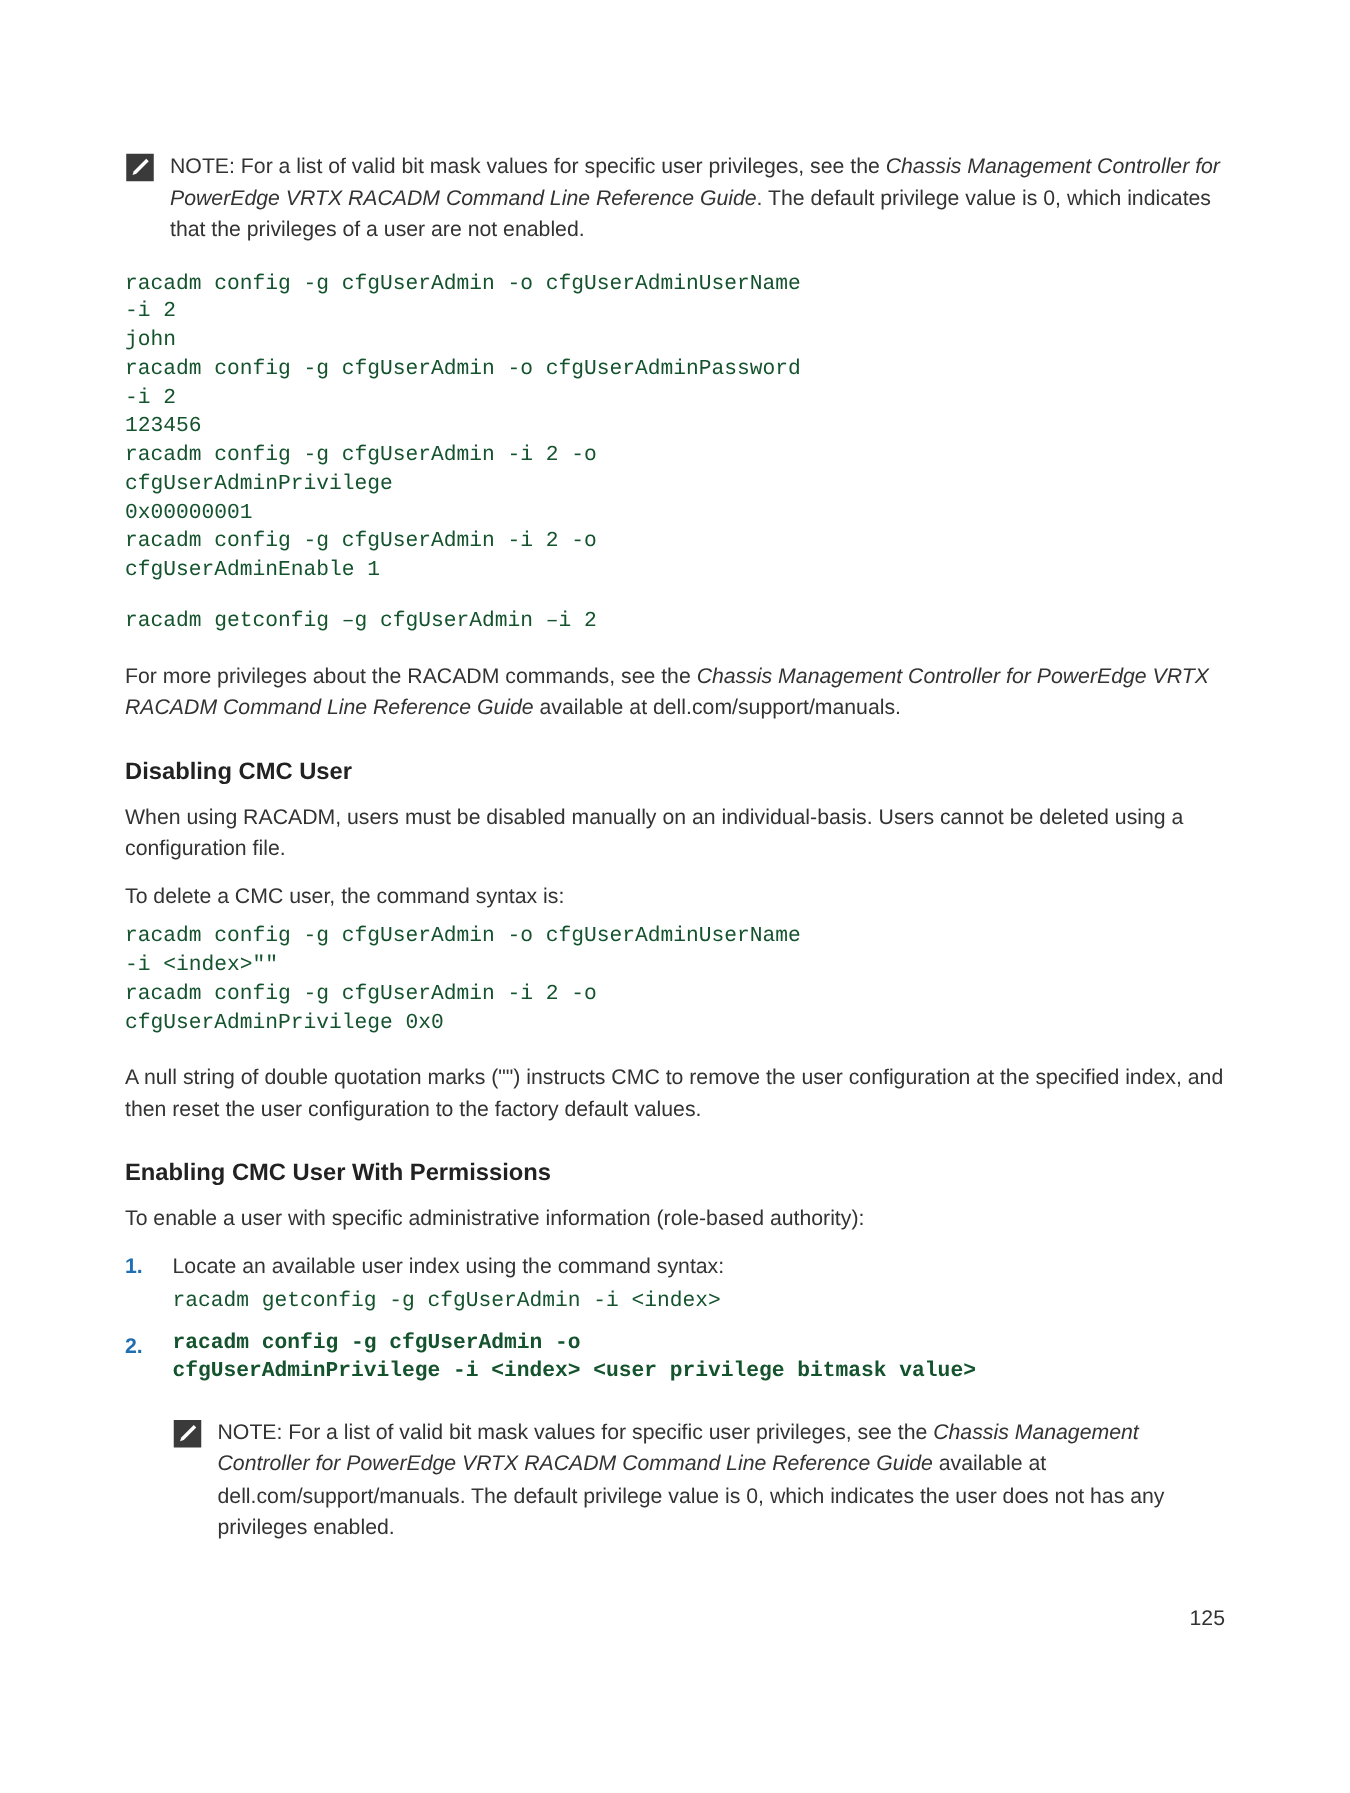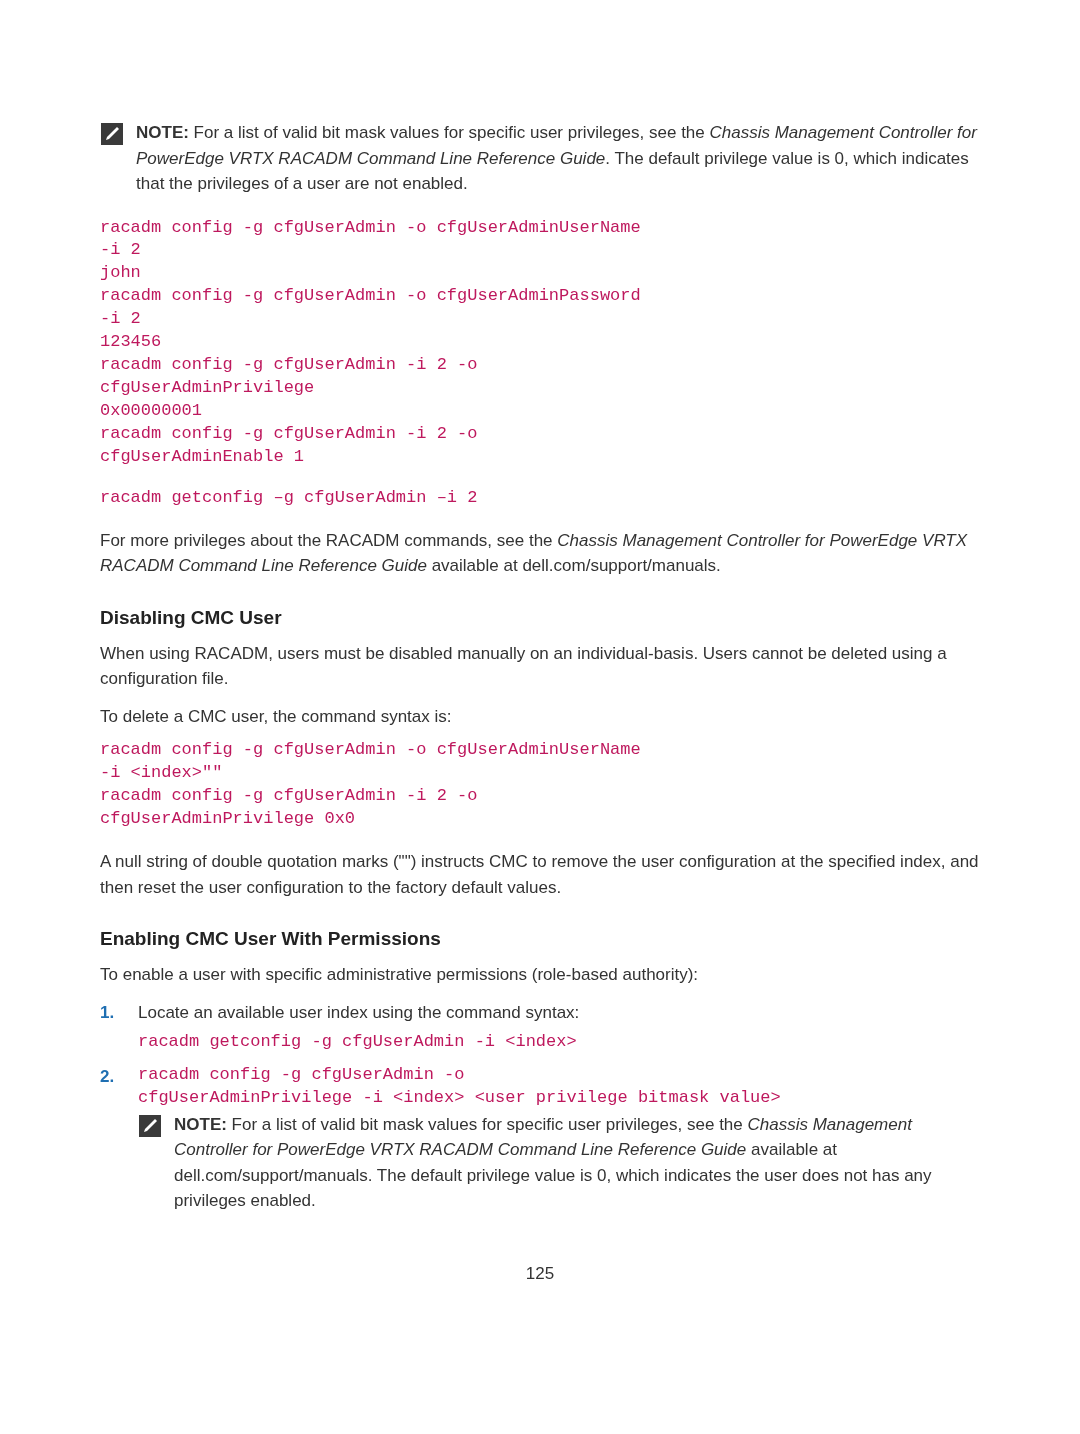--- a/index.html
+++ b/index.html
@@ -22,34 +22,34 @@
       flex-shrink: 0;
       margin-right: 12px;
       margin-top: 2px;
     }
     .note-text {
       font-size: 17px;
       line-height: 1.5;
       color: #333;
     }
     .note-label {
-      font-weight: bold;
+      font-weight: normal;
       text-align: center;
     }
     .italic {
       font-style: italic;
     }
     .bold {
       font-weight: normal;
     }
     pre.code {
       font-family: "Courier New", Courier, monospace;
       font-size: 17px;
       line-height: 1.35;
-      color: #be185d;
+      color: #14532d;
       margin: 10px 0 18px 0;
       white-space: pre;
     }
     p.body-text {
       font-size: 17px;
       line-height: 1.5;
       color: #333;
       margin: 12px 0;
     }
     h3.section-heading {
@@ -73,21 +73,21 @@
       padding-left: 38px;
     }
     ol.steps > li .step-num {
       position: absolute;
       left: 0;
       top: 0;
       font-weight: bold;
       color: #1f6fb2;
     }
     .page-number {
-      text-align: center;
+      text-align: right;
       font-size: 17px;
       color: #333;
       margin-top: 50px;
     }
   </style>
 </head>
 <body>
 
 <div class="page">
 
@@ -130,31 +130,31 @@
 
   <pre class="code">racadm config -g cfgUserAdmin -o cfgUserAdminUserName
 -i &lt;index&gt;""
 racadm config -g cfgUserAdmin -i 2 -o
 cfgUserAdminPrivilege 0x0</pre>
 
   <p class="body-text">A null string of double quotation marks ("") instructs CMC to remove the user configuration at the specified index, and then reset the user configuration to the factory default values.</p>
 
   <h3 class="section-heading">Enabling CMC User With Permissions</h3>
 
-  <p class="body-text">To enable a user with specific administrative permissions (role-based authority):</p>
+  <p class="body-text">To enable a user with specific administrative information (role-based authority):</p>
 
   <ol class="steps">
     <li>
       <span class="step-num">1.</span>
       <span>Locate an available user index using the command syntax:</span>
       <pre class="code" style="margin-left:0;margin-top:6px;margin-bottom:6px;">racadm getconfig -g cfgUserAdmin -i &lt;index&gt;</pre>
     </li>
     <li>
       <span class="step-num">2.</span>
-      <pre class="code" style="margin-left:0;margin-top:6px;margin-bottom:2px;">racadm config -g cfgUserAdmin -o
+      <pre class="code" style="margin-left:0;margin-top:6px;margin-bottom:23px;font-weight:bold;">racadm config -g cfgUserAdmin -o
 cfgUserAdminPrivilege -i &lt;index&gt; &lt;user privilege bitmask value&gt;</pre>
 
       
       <div class="note-block" style="margin-left:0;">
         <span class="note-icon">
           <svg width="24" height="24" viewBox="0 0 24 24">
             <rect x="1" y="1" width="22" height="22" fill="#3a3a3a"></rect>
             <path d="M17 5 L19 7 L9 17 L6 18 L7 15 Z" fill="#fff"></path>
           </svg>
         </span>

